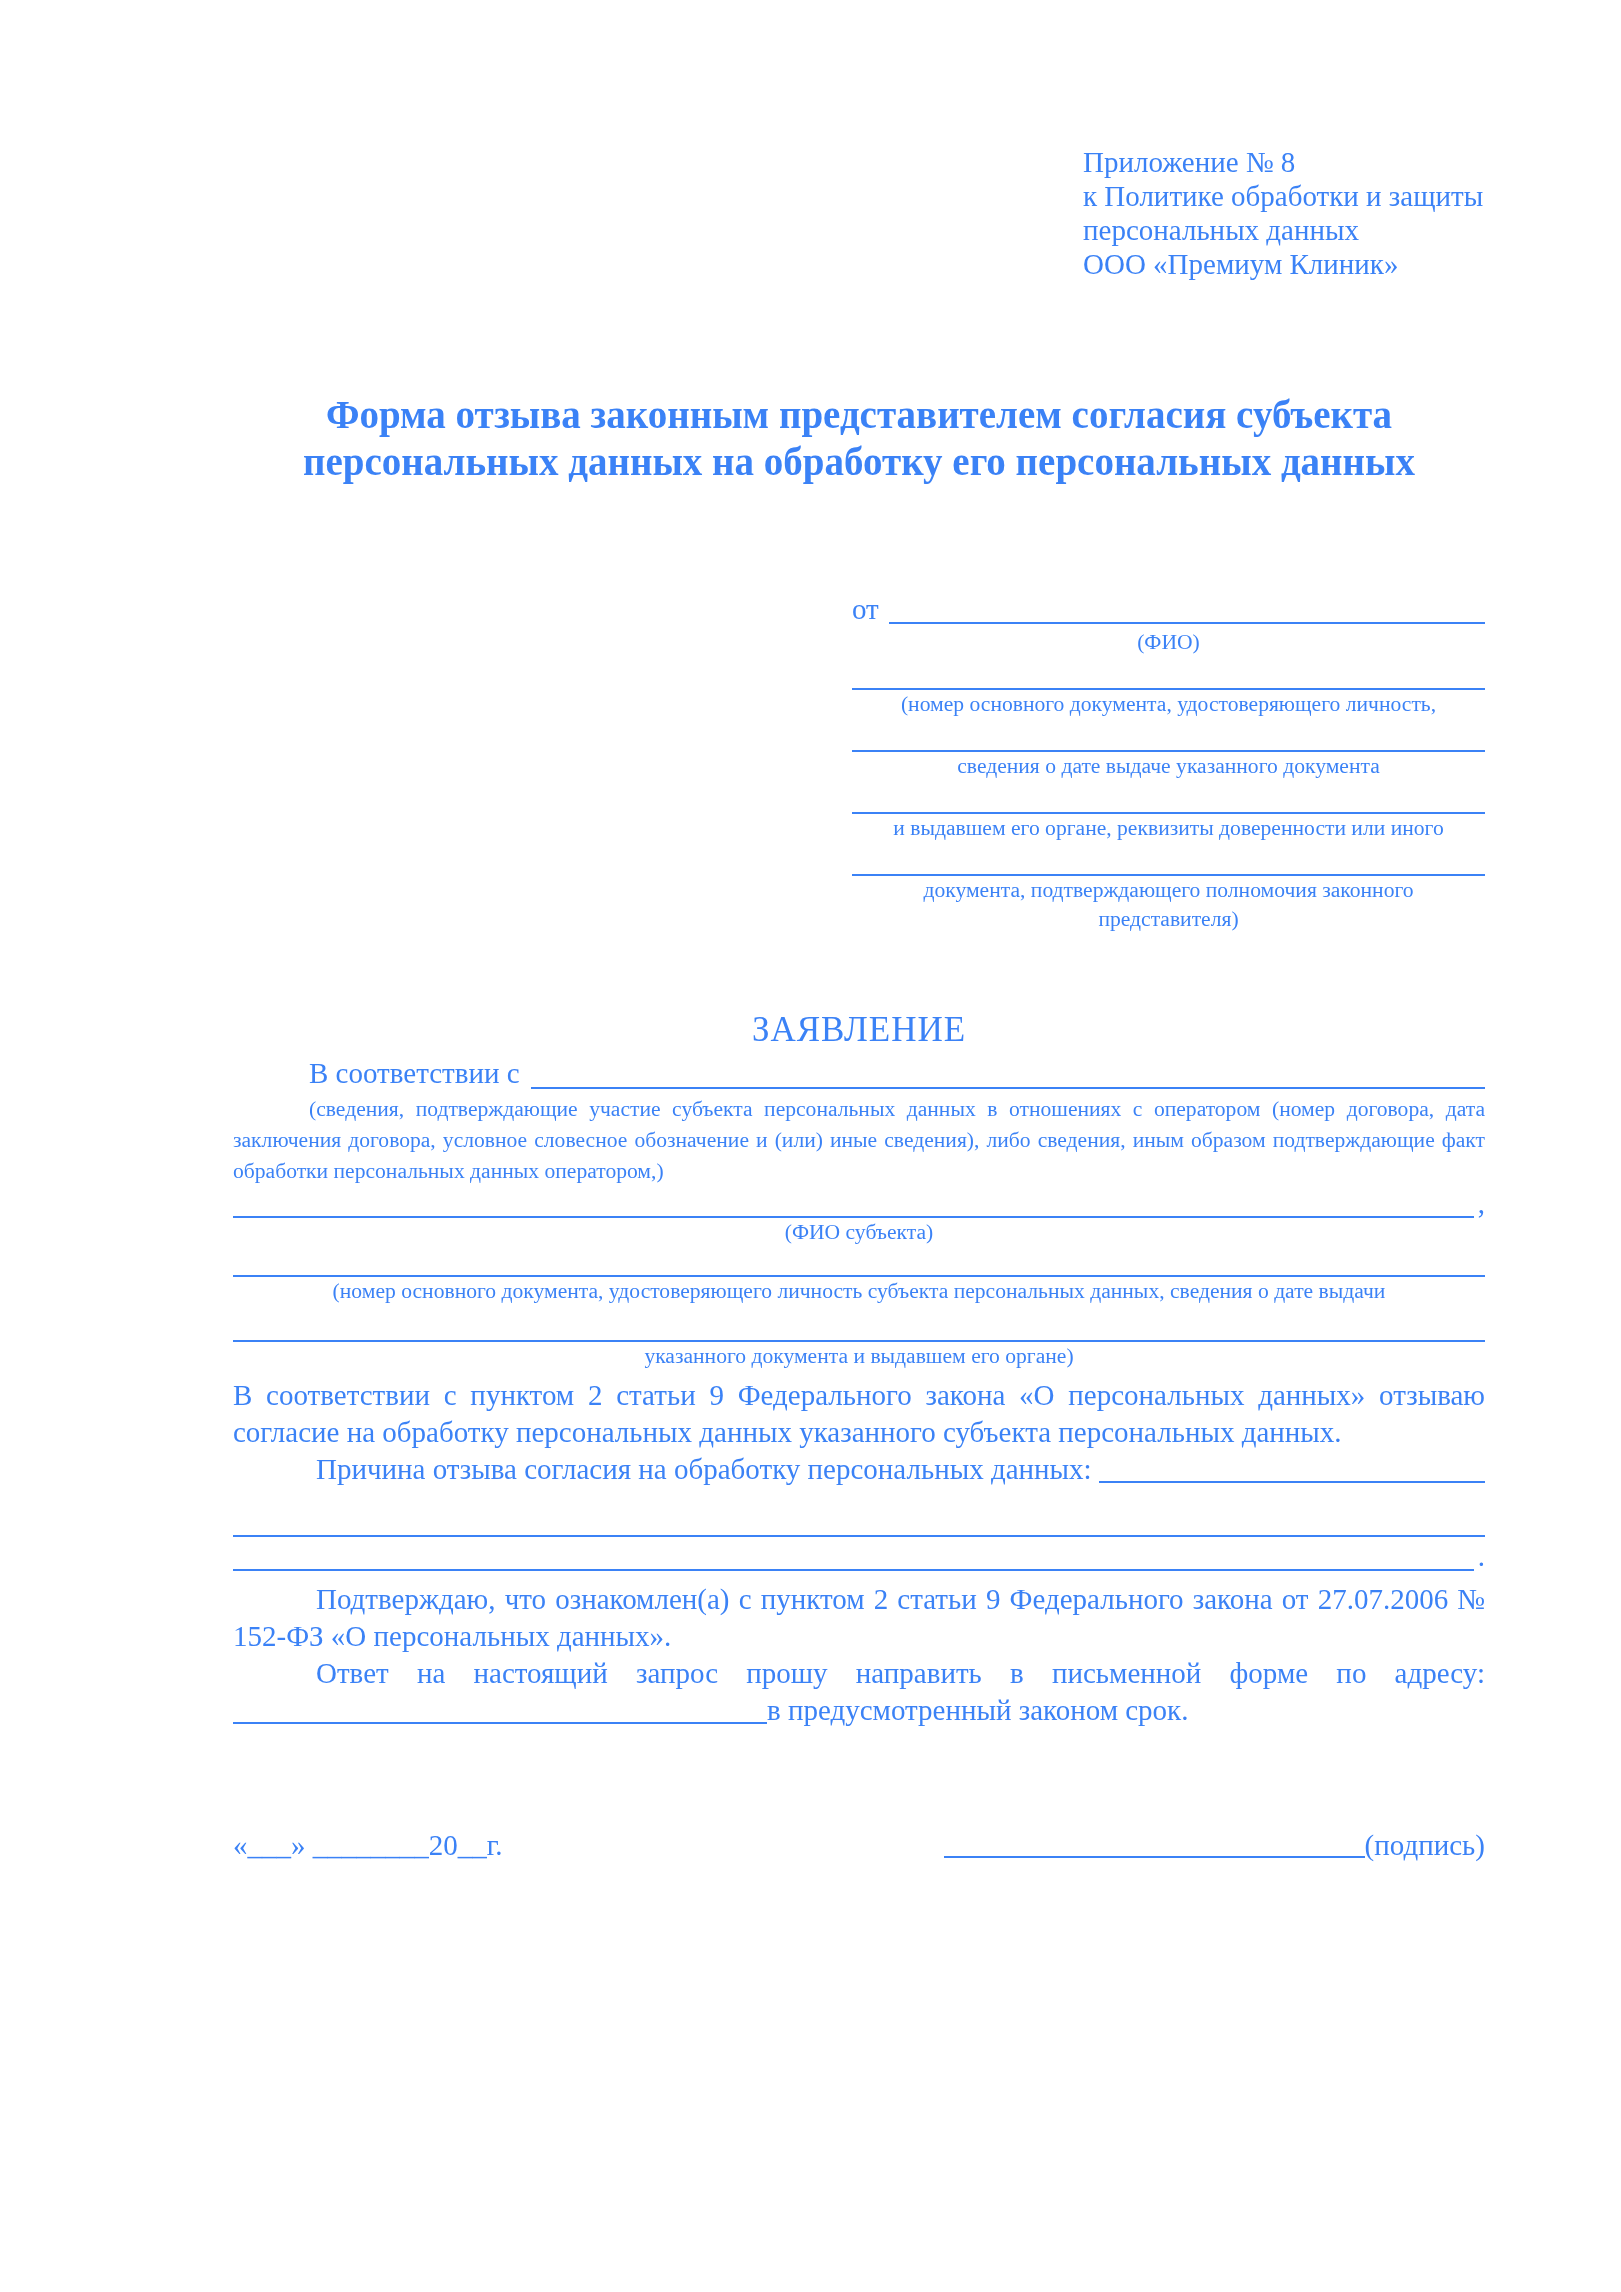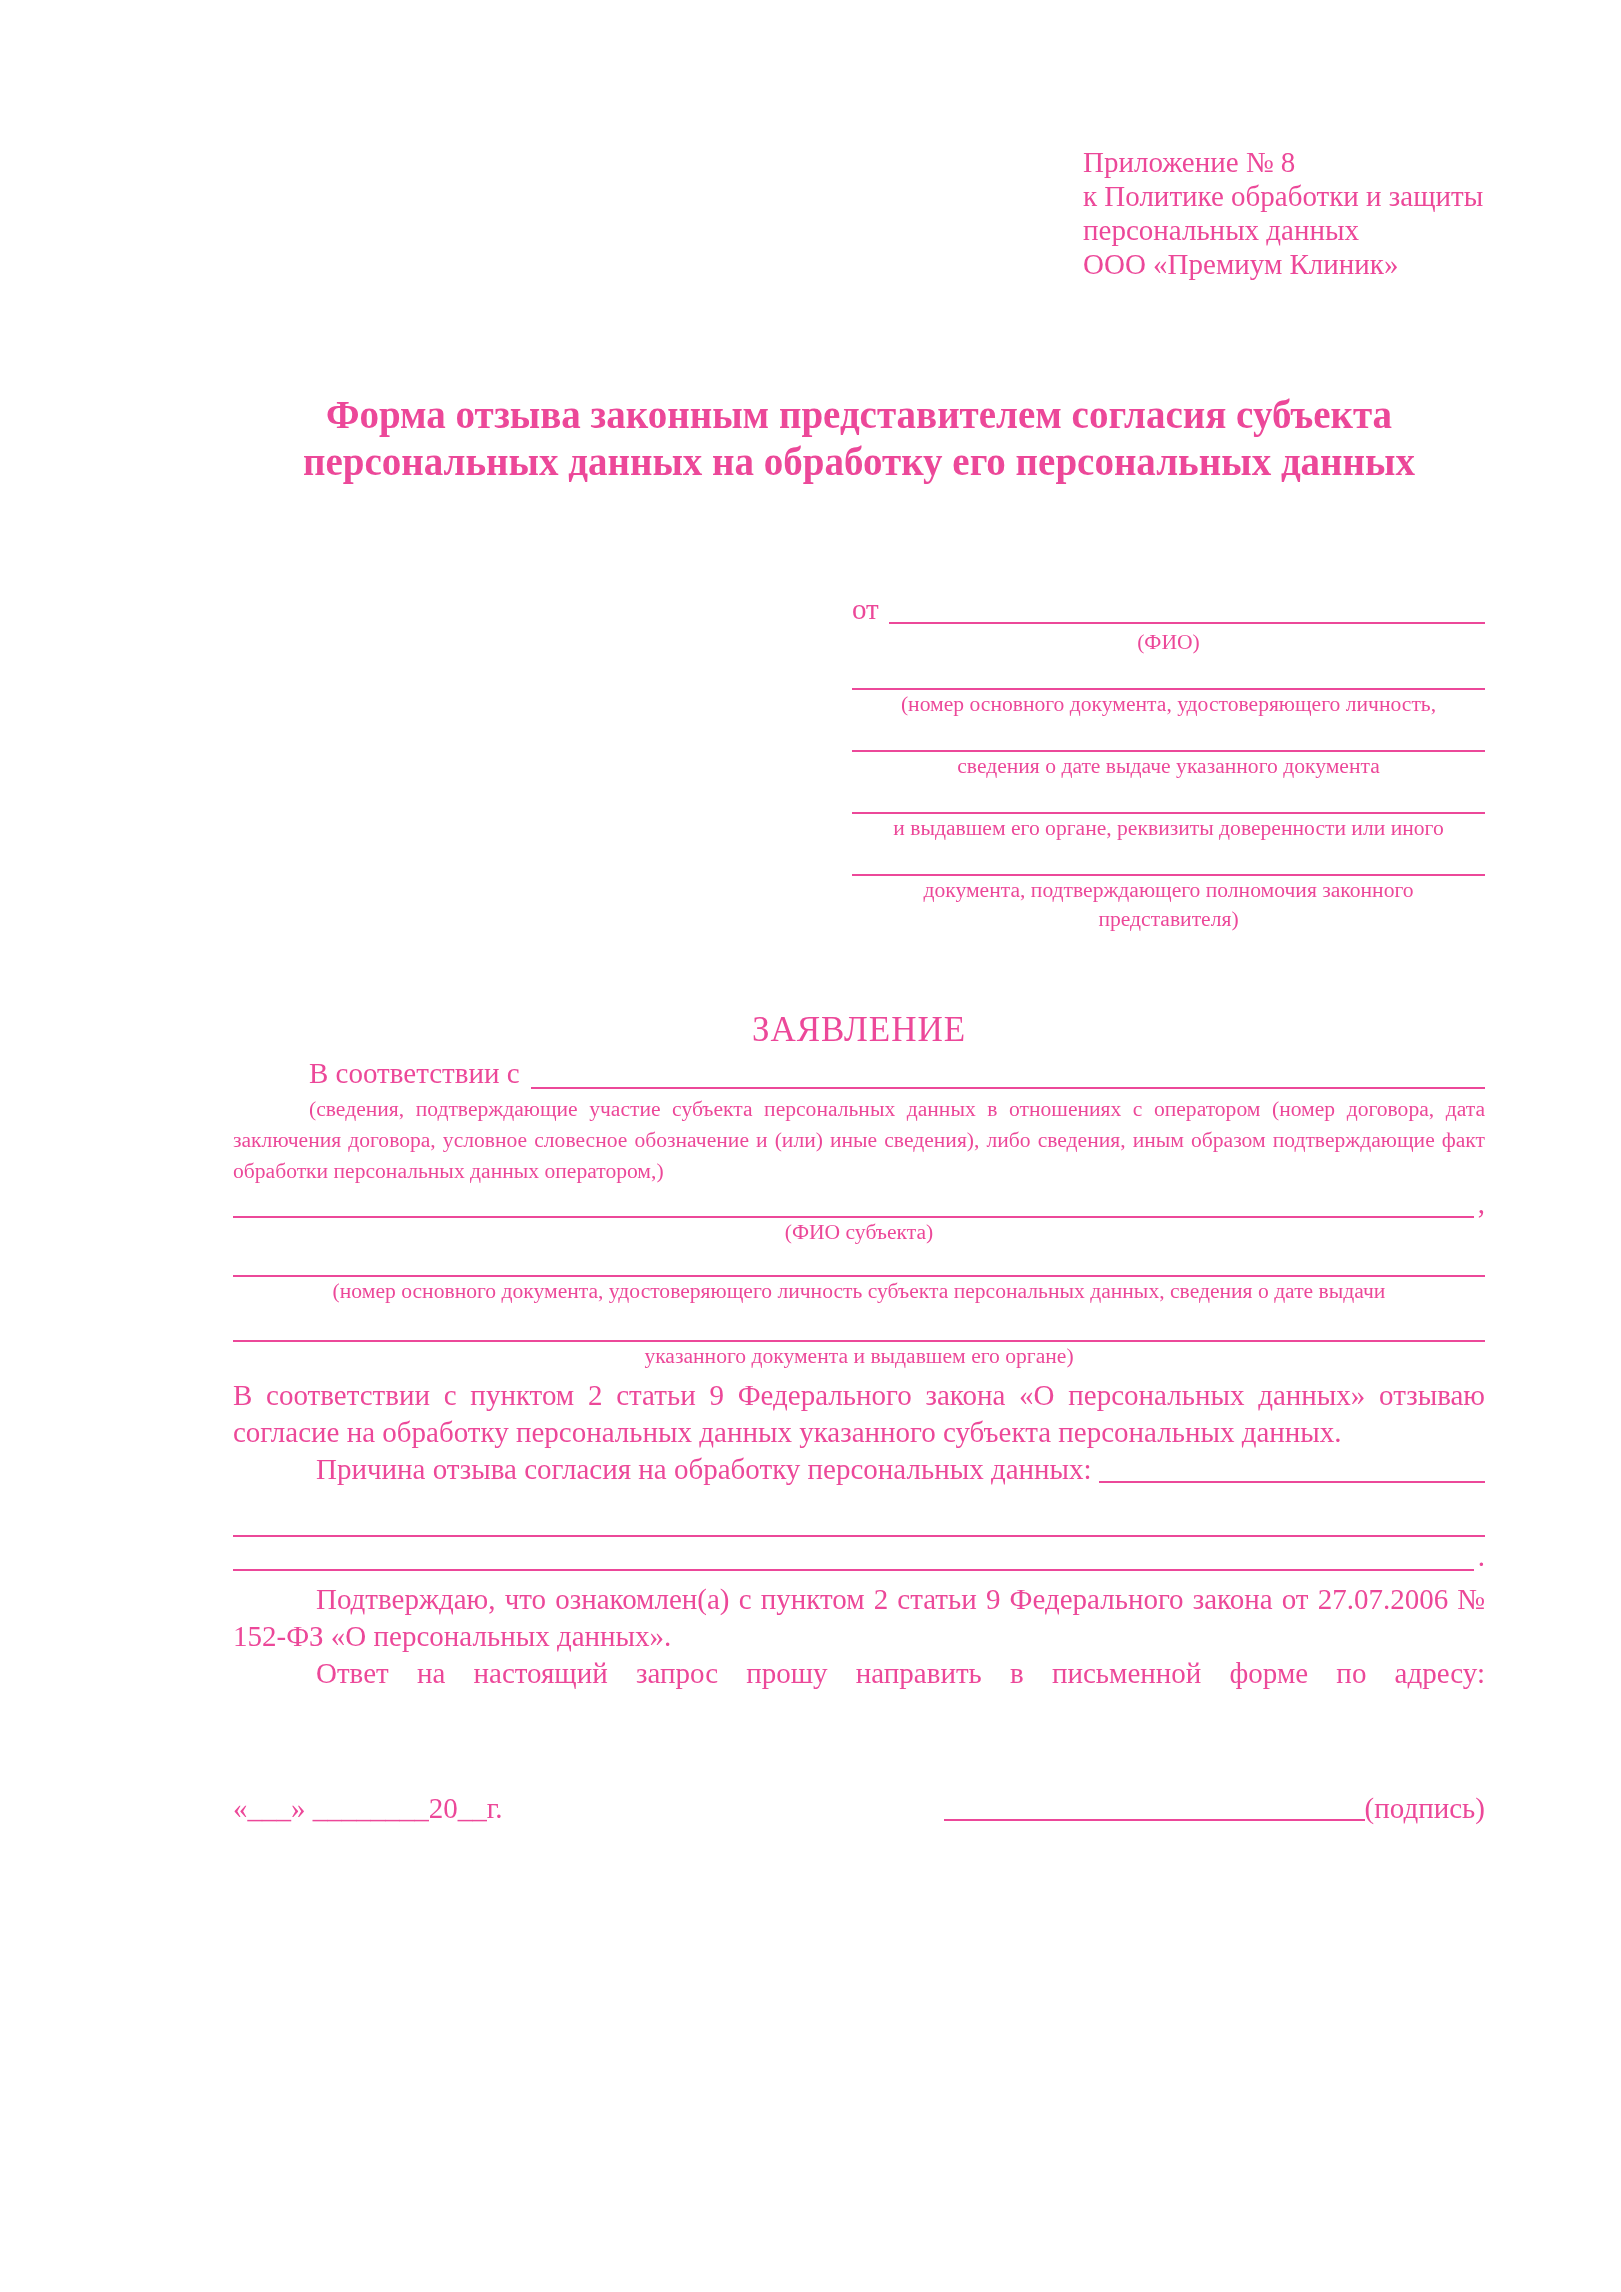--- a/index.html
+++ b/index.html
@@ -1,21 +1,21 @@
 <!DOCTYPE html>
 <html><head>
 <meta charset="utf-8">
 <style>
   html,body { margin:0; padding:0; background:#e8e8e8; }
   .page {
     position:relative;
     width:1621px; height:2293px;
     margin:0 auto;
     background:#ffffff;
-    color:#ec4899;
+    color:#3b82f6;
     font-family:"Liberation Serif","DejaVu Serif",serif;
     box-sizing:border-box;
     padding:145px 136px 0 233px;
     overflow:hidden;
   }
   
   .appendix { margin-left:850px; font-size:29px; line-height:34px; white-space:nowrap; }
 
   
   .title {
@@ -134,20 +134,24 @@
     <div class="fill h48"></div>
   </div>
   <div class="sline-row">
     <div class="fill h33"></div>
     <span class="suffix">.</span>
   </div>
 
   <div class="body-para indent" style="margin-top:9.8px;">Подтверждаю, что ознакомлен(а) с пунктом 2 статьи 9 Федерального закона от 27.07.2006 № 152-ФЗ «О персональных данных».</div>
 
   <div class="body-para indent stretch-line">Ответ на настоящий запрос прошу направить в письменной форме по адресу:</div>
+  <div class="resp-row">
+    <div class="uline"></div>
+    <span>в предусмотренный законом срок.</span>
+  </div>
 
   <div class="sig-row">
     <span>«___» ________20__г.</span>
     <div class="sig-right">
       <div class="uline"></div>
       <span>(подпись)</span>
     </div>
   </div>
 
 </div>

